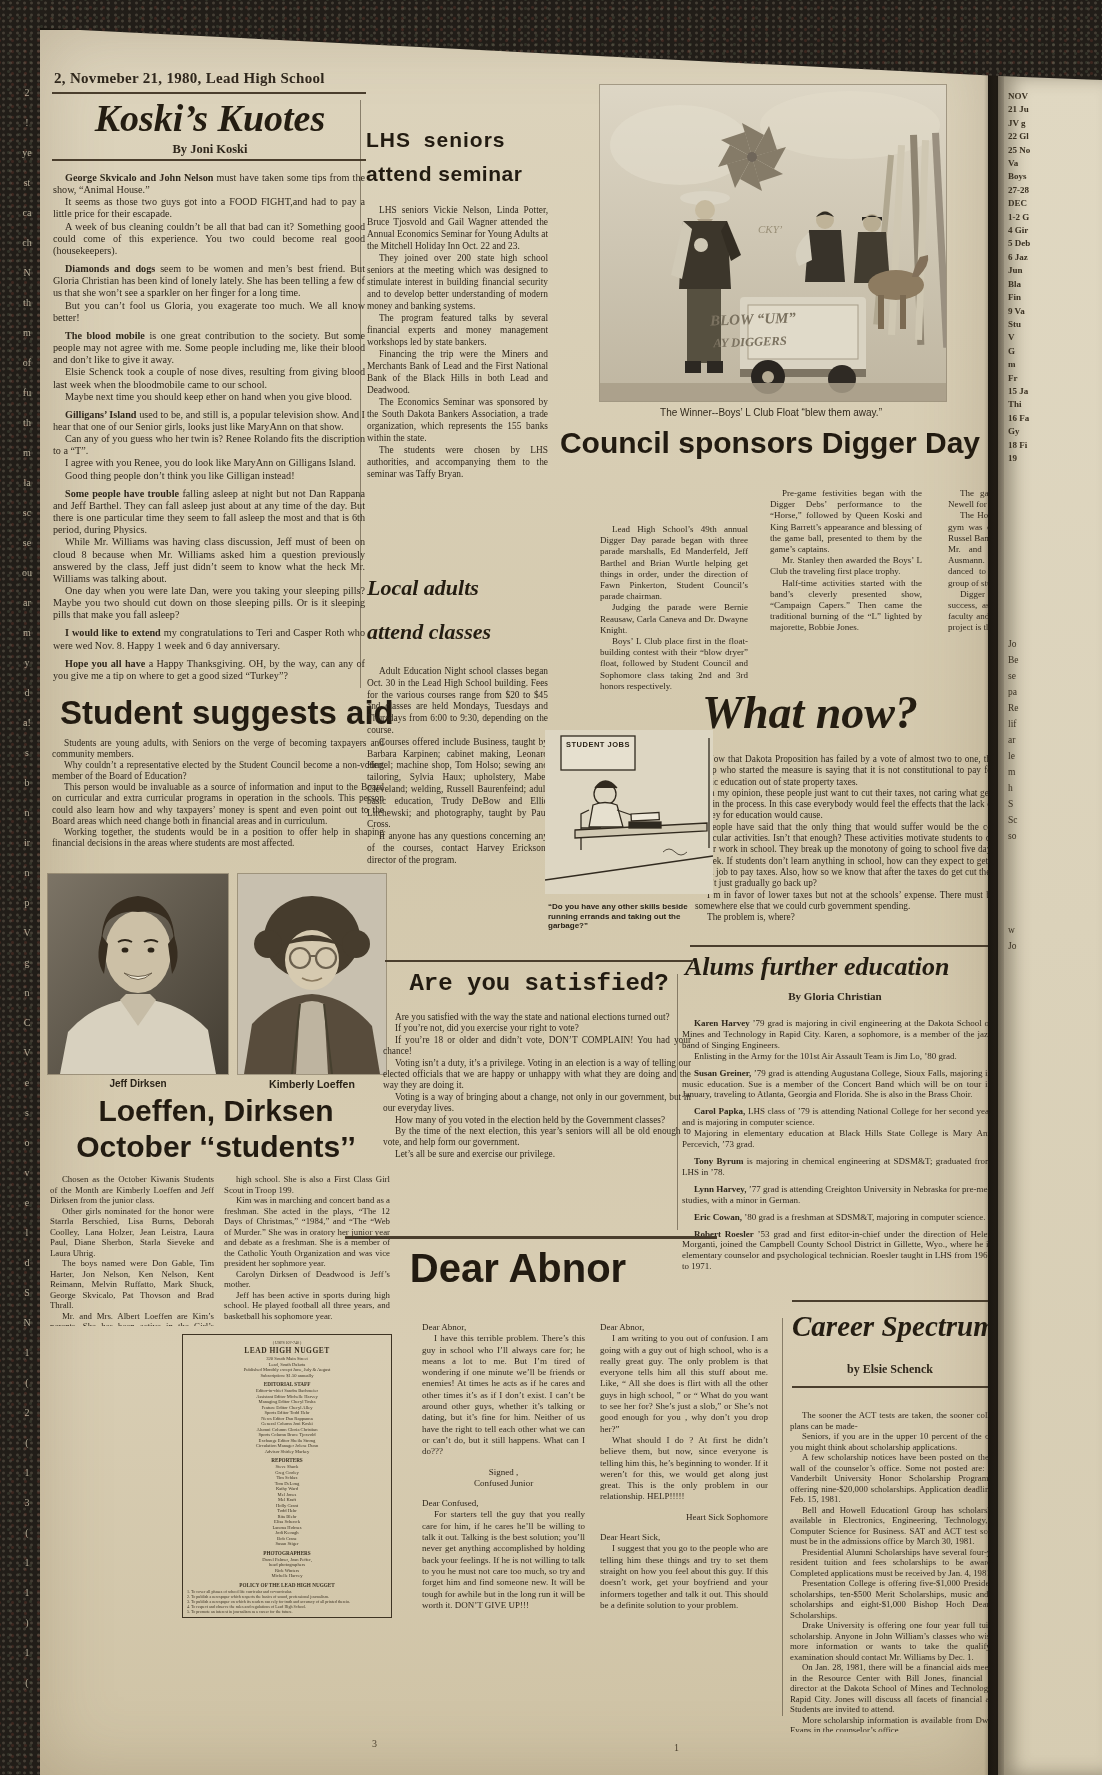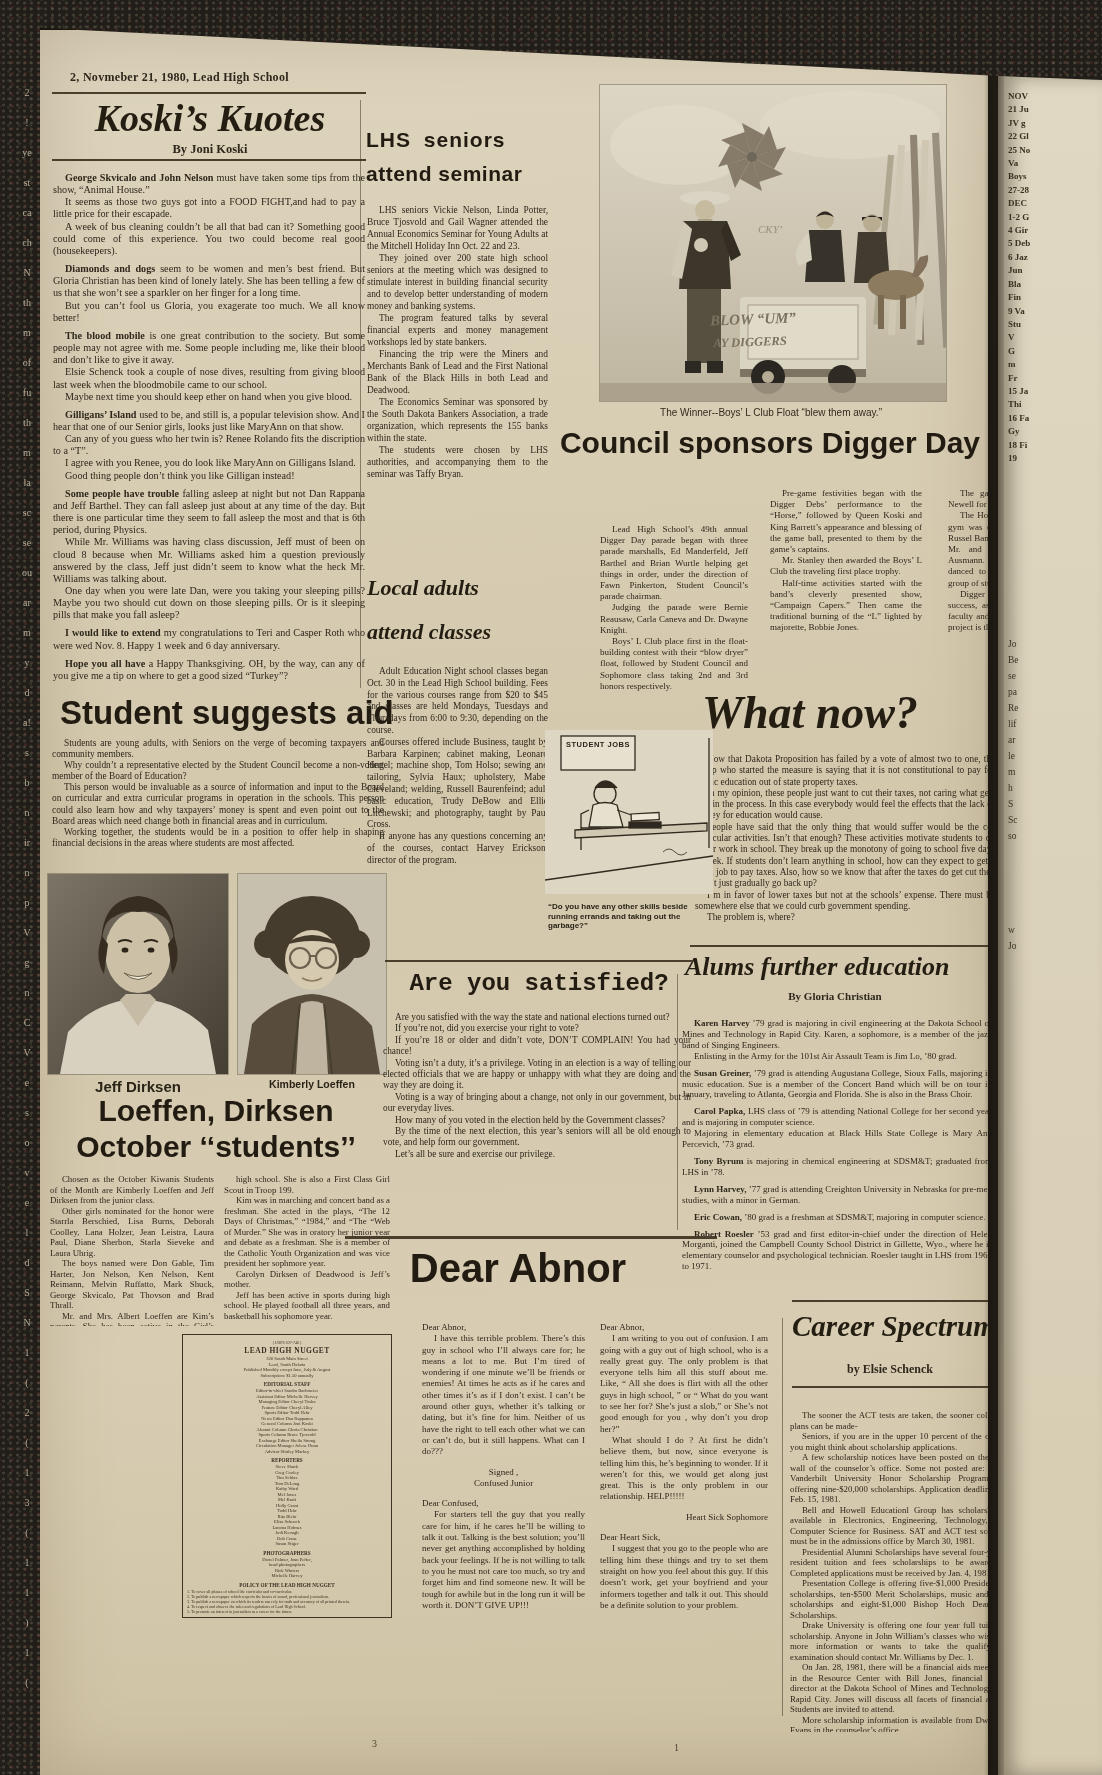--- a/index.html
+++ b/index.html
@@ -51,21 +51,21 @@
   .overlay-text{position:absolute;font-style:italic;color:#7b7260;font-weight:bold;
      font-family:"Liberation Serif",serif;text-align:center;}
 </style>
 </head>
 <body>
 
 <div id="stage">
 
   <div id="page">
 
-    <div class="abs serif-b" style="left:30px;top:40px;font-size:12px;letter-spacing:.3px;">2, Novmeber 21, 1980, Lead High School</div>
+    <div class="abs serif-b" style="left:14px;top:40px;font-size:15px;letter-spacing:.3px;">2, Novmeber 21, 1980, Lead High School</div>
 
     <div class="abs rule" style="left:12px;top:62px;width:314px;height:2px;"></div>
     <div class="abs hl-i center" style="left:0;top:66px;width:340px;font-size:38px;">Koski’s Kuotes</div>
     <div class="abs serif-b center" style="left:0;top:112px;width:340px;font-size:12.5px;">By Joni Koski</div>
     <div class="abs rule" style="left:12px;top:129px;width:314px;height:1.5px;"></div>
     <div class="abs col" style="left:13px;top:136px;width:312px;height:524px;font-size:10.2px;line-height:12.15px;">
         <p class="lead-p"><b>George Skvicalo and John Nelson </b>must have taken some tips from the show, “Animal House.”</p>
         <p>It seems as those two guys got into a FOOD FIGHT,and had to pay a little price for their escapade.</p>
         <p>A week of bus cleaning couldn’t be all that bad can it?  Something good could come of this experience. You two could become real good (housekeepers).</p>
         <p class="lead-p"><b>Diamonds and dogs </b>seem to be women and men’s best friend. But Gloria Christian has been kind of lonely lately.  She has been telling a few of us that she won’t see a sparkler on her finger for a long time.</p>
@@ -124,21 +124,21 @@
         <path d="M44,72 Q74,50 104,72 Q74,62 44,72 Z" fill="#463c2d"></path>
         <circle cx="62" cy="84" r="10" fill="none" stroke="#6b604e" stroke-width="2.2"></circle>
         <circle cx="88" cy="84" r="10" fill="none" stroke="#6b604e" stroke-width="2.2"></circle>
         <line x1="72" y1="82" x2="78" y2="82" stroke="#6b604e" stroke-width="2"></line>
         <path d="M64,104 Q74,110 84,104" stroke="#8a7a5f" stroke-width="1.6" fill="none"></path>
         <path d="M6,200 L14,150 Q40,122 74,120 Q108,122 134,152 L142,200 Z" fill="#584c3c"></path>
         <path d="M58,200 L62,130 Q74,124 86,130 L90,200 Z" fill="#beb4a0"></path>
         <path d="M62,130 L54,200 M86,130 L94,200" stroke="#46402f" stroke-width="2" fill="none"></path>
       </svg>
     </div>
-    <div class="abs caption center" style="left:8px;top:1048px;width:180px;font-size:15px;">Jeff Dirksen</div>
+    <div class="abs caption center" style="left:8px;top:1048px;width:180px;font-size:10px;">Jeff Dirksen</div>
     <div class="abs caption center" style="left:198px;top:1048px;width:148px;font-size:10.5px;">Kimberly Loeffen</div>
 
     <div class="abs hl center" style="left:0;top:1064px;width:352px;font-size:30px;">Loeffen, Dirksen</div>
     <div class="abs hl center" style="left:0;top:1100px;width:352px;font-size:30px;">October ‘‘students’’</div>
     <div class="abs col" style="left:10px;top:1144px;width:164px;height:152px;font-size:8.8px;line-height:10.5px;">
         <p>Chosen as the October Kiwanis Students of the Month are Kimberly Loeffen and Jeff Dirksen from the junior class.</p>
         <p>Other girls nominated for the honor were Starrla Berschied, Lisa Burns, Deborah Coolley, Lana Holzer, Jean Leistra, Laura Paul, Diane Sherbon, Starla Sieveke and Laura Uhrig.</p>
         <p>The boys named were Don Gable, Tim Harter, Jon Nelson, Ken Nelson, Kent Reimann, Melvin Ruffatto, Mark Shuck, George Skvicalo, Pat Thovson and Brad Thrall.</p>
         <p>Mr. and Mrs. Albert Loeffen are Kim’s parents. She has been active in the Girl’s Recreation Association all three years of</p>
       </div>

